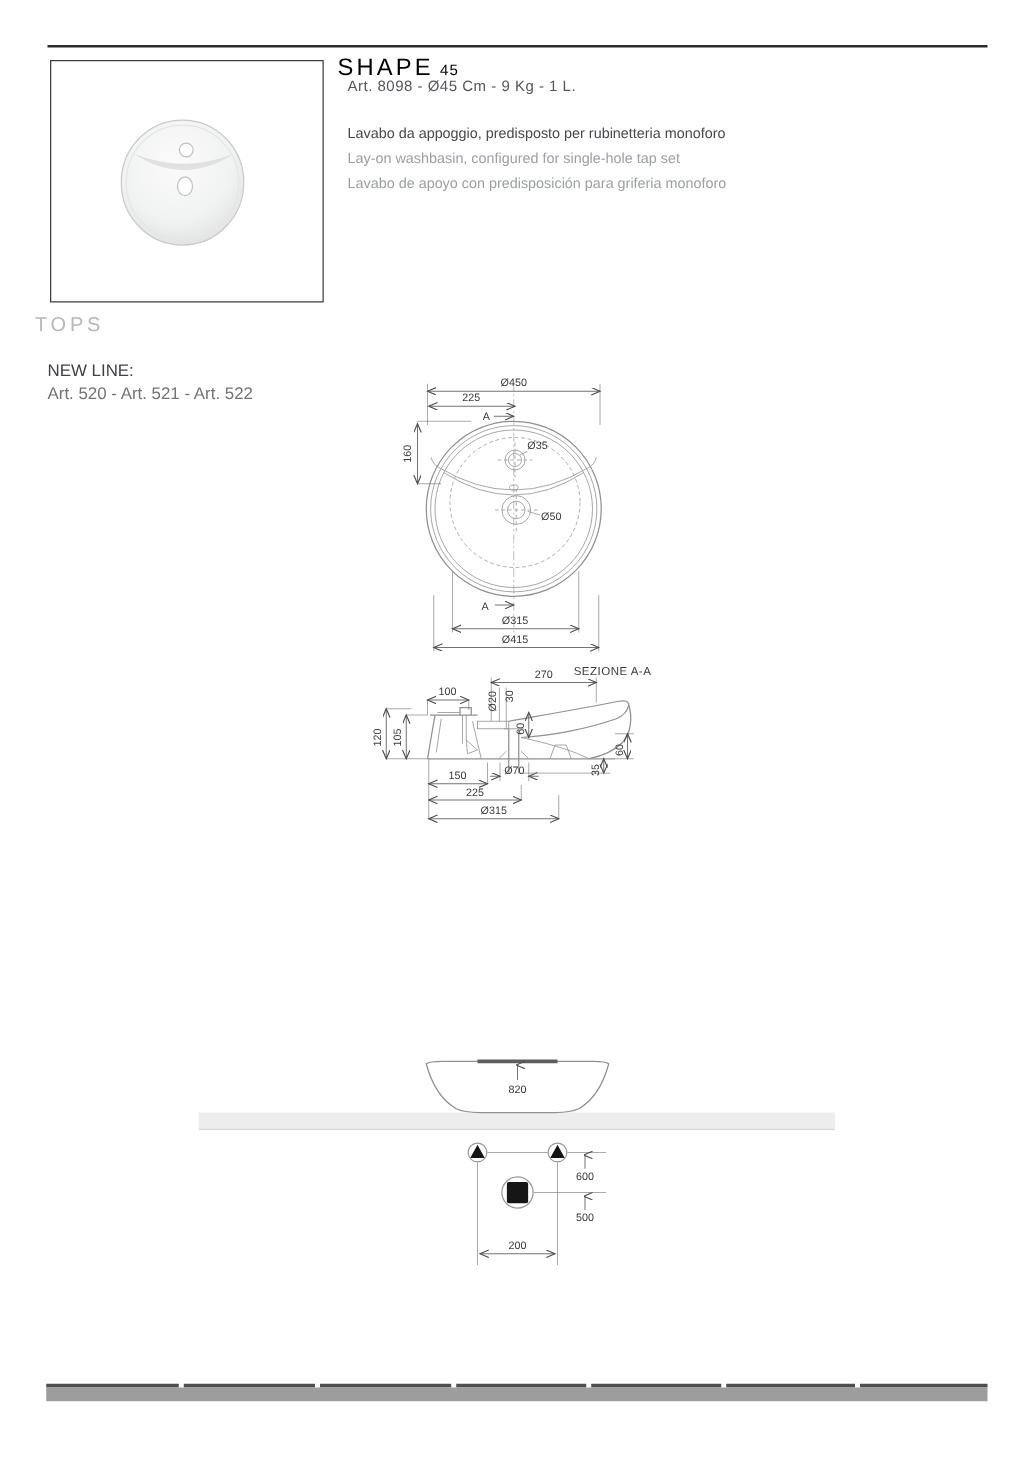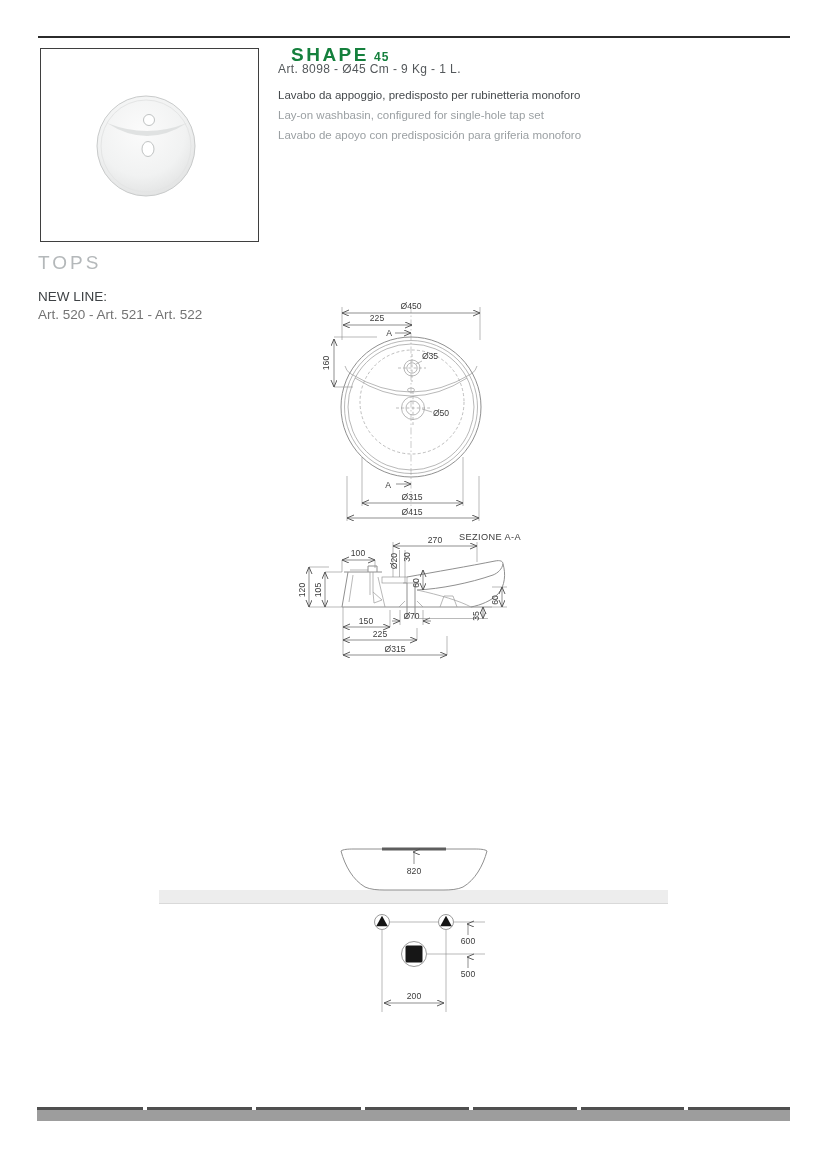--- a/index.html
+++ b/index.html
@@ -2,27 +2,27 @@
 <html><head>
 <meta charset="utf-8">
 <style>
   html,body{margin:0;padding:0;background:#ffffff;}
   .page{position:relative;width:826px;height:1169px;background:#fff;overflow:hidden;
         font-family:"Liberation Sans",sans-serif;}
   .abs{position:absolute;}
   
   .toprule{left:38px;top:36px;width:752px;height:2px;background:#2b2b2b;}
   .photobox{left:40px;top:48px;width:217px;height:192px;border:1px solid #3f3f3f;background:#fff;}
-  .series{left:291px;top:44px;font-size:19px;letter-spacing:2.5px;color:#15803d;font-weight:700;}
+  .series{left:270px;top:44px;font-size:19px;letter-spacing:2.5px;color:#000000;font-weight:400;}
   .seriesnum{font-size:12px;letter-spacing:1px;margin-left:5px;}
   .artline{left:278px;top:62px;font-size:12px;color:#54585b;letter-spacing:0.4px;}
-  .desc{left:278px;top:85px;font-size:11.5px;line-height:20px;color:#9ba0a3;}
+  .desc{left:278px;top:97px;font-size:11.5px;line-height:20px;color:#9ba0a3;}
   .desc .d0{color:#45494c;}
   
-  .tops{left:38px;top:252px;font-size:19px;letter-spacing:3px;color:#b4b8ba;}
+  .tops{left:28px;top:252px;font-size:16px;letter-spacing:3px;color:#b4b8ba;}
   .newline-label{left:38px;top:289px;font-size:13.5px;color:#3e4245;text-align:center;}
   .newline-arts{left:38px;top:307px;font-size:13.5px;color:#737373;}
   
   .out{stroke:#909090;stroke-width:1;fill:none;}
   .out2{stroke:#9a9a9a;stroke-width:.7;fill:none;}
   .dim{stroke:#5f5f5f;stroke-width:.7;fill:none;}
   .ext{stroke:#8c8c8c;stroke-width:.6;fill:none;}
   .dsh{stroke:#a2a2a2;stroke-width:.7;fill:none;stroke-dasharray:3 2.2;}
   .cl{stroke:#a8a8a8;stroke-width:.6;fill:none;stroke-dasharray:7 2.5 1.5 2.5;}
   .dtext{font-family:"Liberation Sans",sans-serif;font-size:8.6px;fill:#3b3b3b;text-anchor:middle;}

